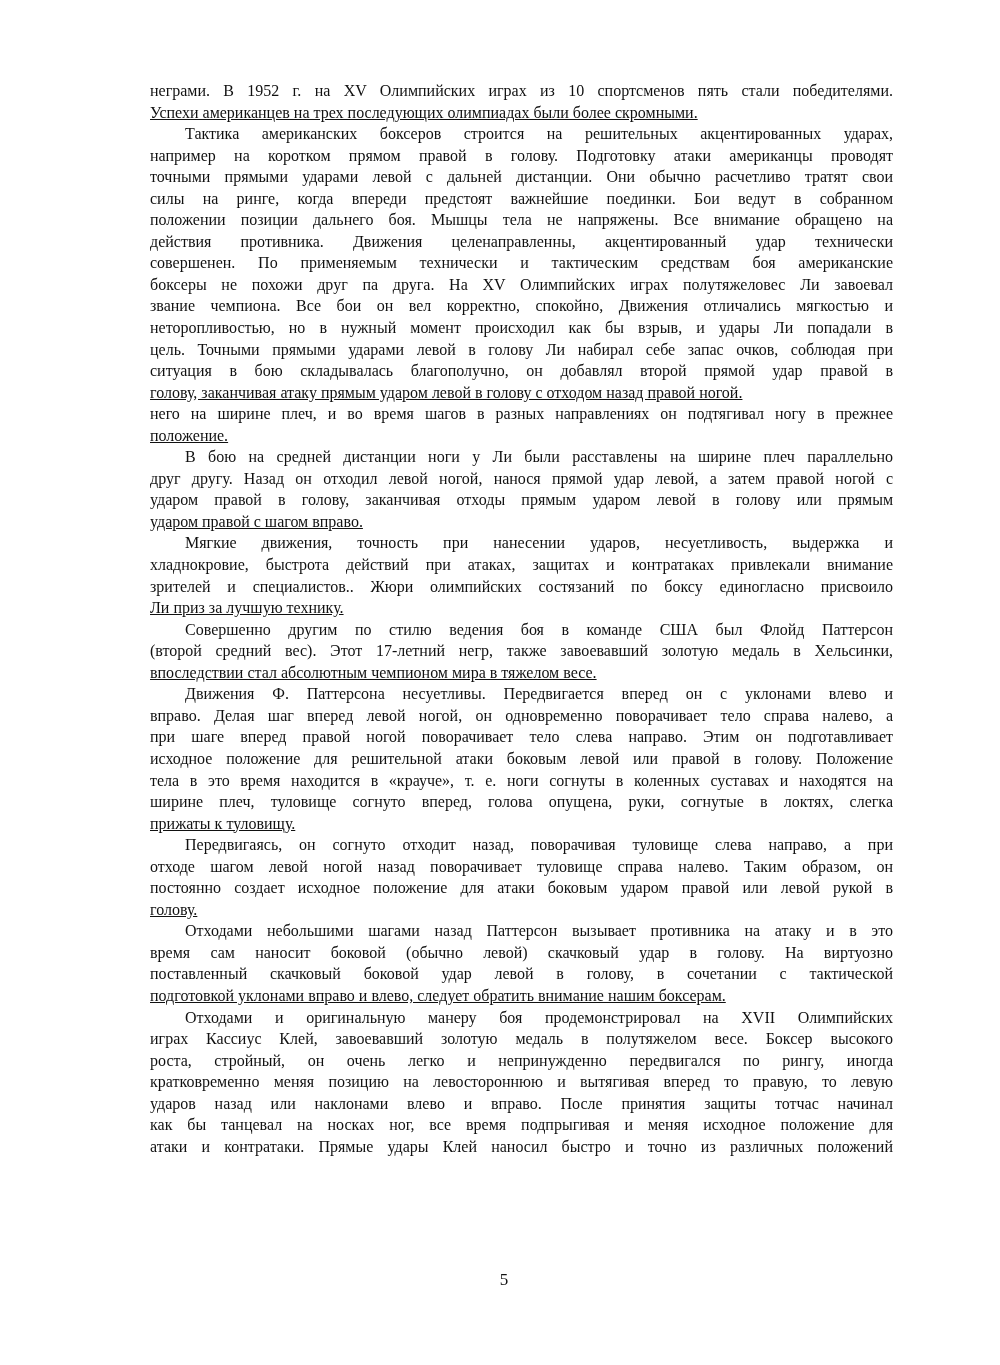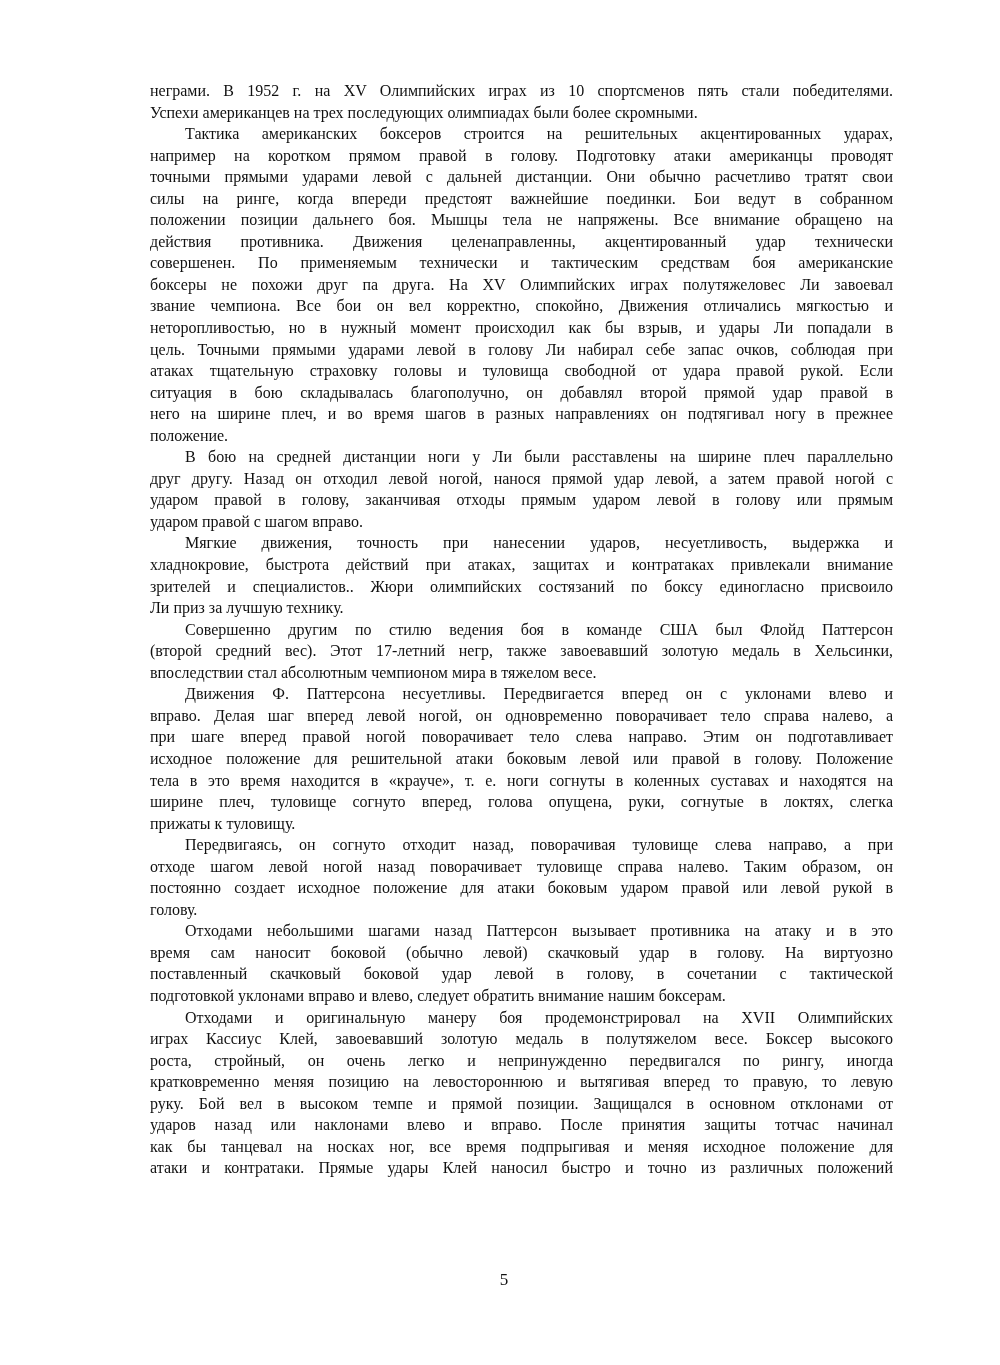--- a/index.html
+++ b/index.html
@@ -5,21 +5,21 @@
   html, body { margin: 0; padding: 0; background: #ffffff; }
   body { width: 1000px; height: 1365px; position: relative; overflow: hidden; }
   .page {
     position: absolute; left: 150px; top: 80px; width: 743px;
     font-family: "Liberation Serif", serif; font-size: 16px; color: #111;
   }
   .line {
     height: 21.55px; line-height: 21.55px; white-space: nowrap;
     text-align: justify; text-align-last: justify; overflow: hidden;
   }
-  .line.last { text-align-last: left; }
+  .line.last { text-align-last: left; text-decoration: underline; }
   .line.indent { padding-left: 35px; }
   .pagenum {
     position: absolute; top: 1270px; left: 0; width: 1000px; text-align: center;
     font-family: "Liberation Serif", serif; font-size: 17px; color: #111;
     left: 4px;
   }
 </style>
 </head>
 <body>
 
@@ -35,22 +35,22 @@
     <div class="line">например на коротком прямом правой в голову. Подготовку атаки американцы проводят</div>
     <div class="line">точными прямыми ударами левой с дальней дистанции. Они обычно расчетливо тратят свои</div>
     <div class="line">силы на ринге, когда впереди предстоят важнейшие поединки. Бои ведут в собранном</div>
     <div class="line">положении позиции дальнего боя. Мышцы тела не напряжены. Все внимание обращено на</div>
     <div class="line">действия противника. Движения целенаправленны, акцентированный удар технически</div>
     <div class="line">совершенен. По применяемым технически и тактическим средствам боя американские</div>
     <div class="line">боксеры не похожи друг па друга. На XV Олимпийских играх полутяжеловес Ли завоевал</div>
     <div class="line">звание чемпиона. Все бои он вел корректно, спокойно, Движения отличались мягкостью и</div>
     <div class="line">неторопливостью, но в нужный момент происходил как бы взрыв, и удары Ли попадали в</div>
     <div class="line">цель. Точными прямыми ударами левой в голову Ли набирал себе запас очков, соблюдая при</div>
-    <div class="line">атаках тщательную страховку головы и туловища свободной от удара правой рукой. Если</div>
     <div class="line">ситуация в бою складывалась благополучно, он добавлял второй прямой удар правой в</div>
+    <div class="line last">голову, заканчивая атаку прямым ударом левой в голову с отходом назад правой ногой.</div>
   </div>
 
   <div>
     <div class="line">него на ширине плеч, и во время шагов в разных направлениях он подтягивал ногу в прежнее</div>
     <div class="line last">положение.</div>
   </div>
 
   <div>
     <div class="line indent">В бою на средней дистанции ноги у Ли были расставлены на ширине плеч параллельно</div>
     <div class="line">друг другу. Назад он отходил левой ногой, нанося прямой удар левой, а затем правой ногой с</div>
@@ -93,20 +93,19 @@
     <div class="line">время сам наносит боковой (обычно левой) скачковый удар в голову. На виртуозно</div>
     <div class="line">поставленный скачковый боковой удар левой в голову, в сочетании с тактической</div>
     <div class="line last">подготовкой уклонами вправо и влево, следует обратить внимание нашим боксерам.</div>
   </div>
 
   <div>
     <div class="line indent">Отходами и оригинальную манеру боя продемонстрировал на XVII Олимпийских</div>
     <div class="line">играх   Кассиус Клей, завоевавший золотую медаль в полутяжелом весе. Боксер высокого</div>
     <div class="line">роста, стройный, он очень легко и непринужденно передвигался по рингу, иногда</div>
     <div class="line">кратковременно меняя позицию на левостороннюю и вытягивая вперед то правую, то левую</div>
-    <div class="line">руку. Бой вел в   высоком темпе и прямой позиции. Защищался в основном отклонами от</div>
     <div class="line">ударов назад или наклонами влево и вправо. После принятия защиты тотчас начинал</div>
     <div class="line">как бы танцевал на носках ног, все время подпрыгивая и меняя исходное положение для</div>
     <div class="line">атаки и контратаки. Прямые удары Клей наносил быстро и точно из различных положений</div>
   </div>
 </div>
 
 <div class="pagenum">5</div>
 
 </body></html>

